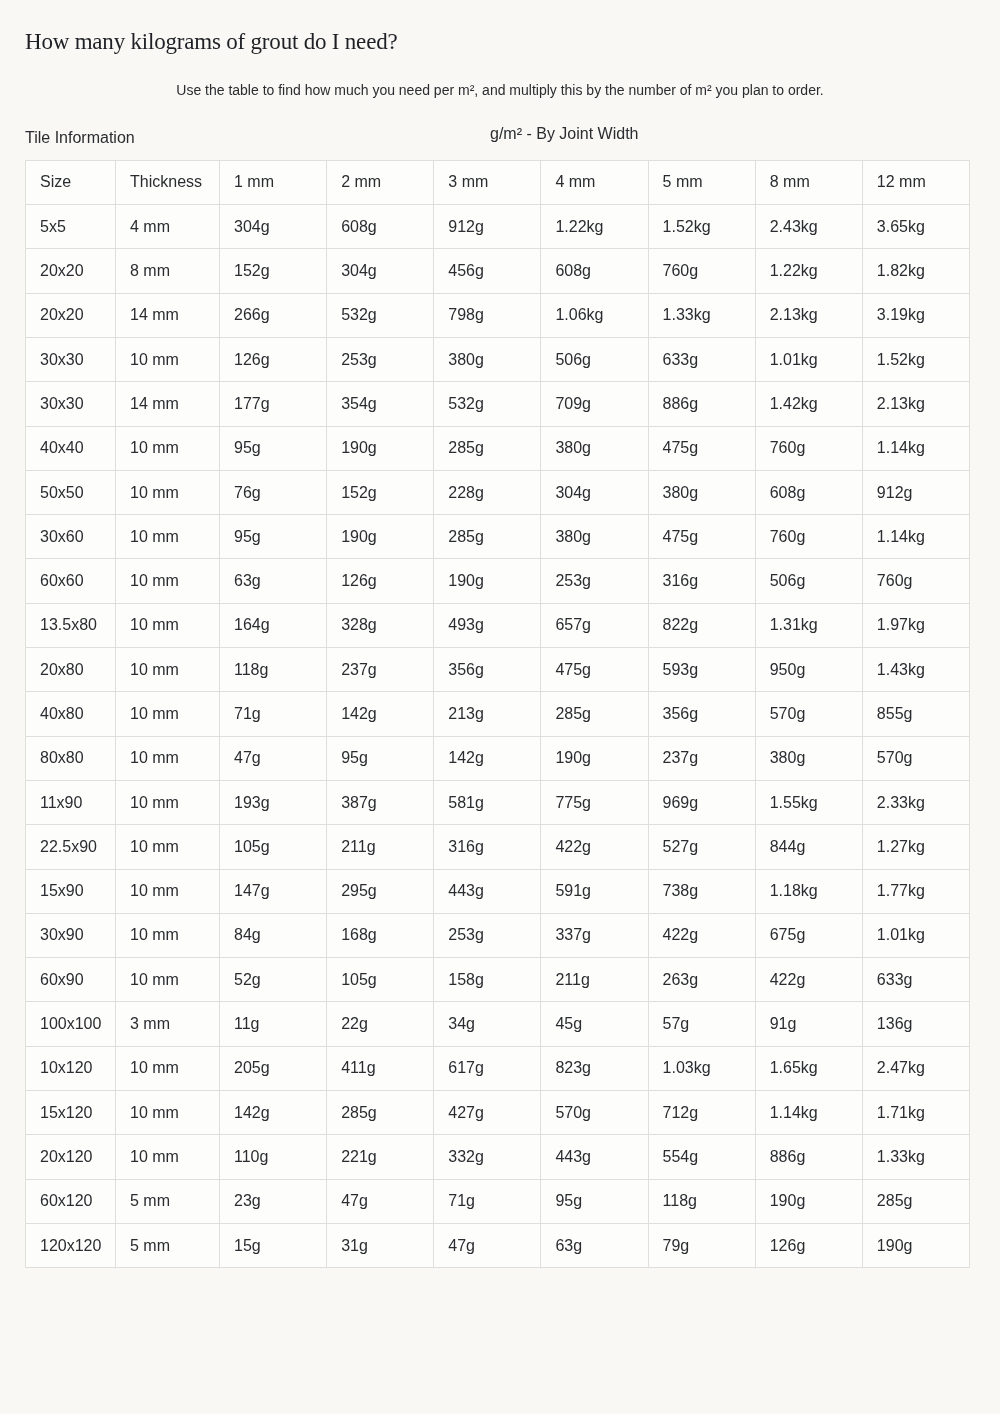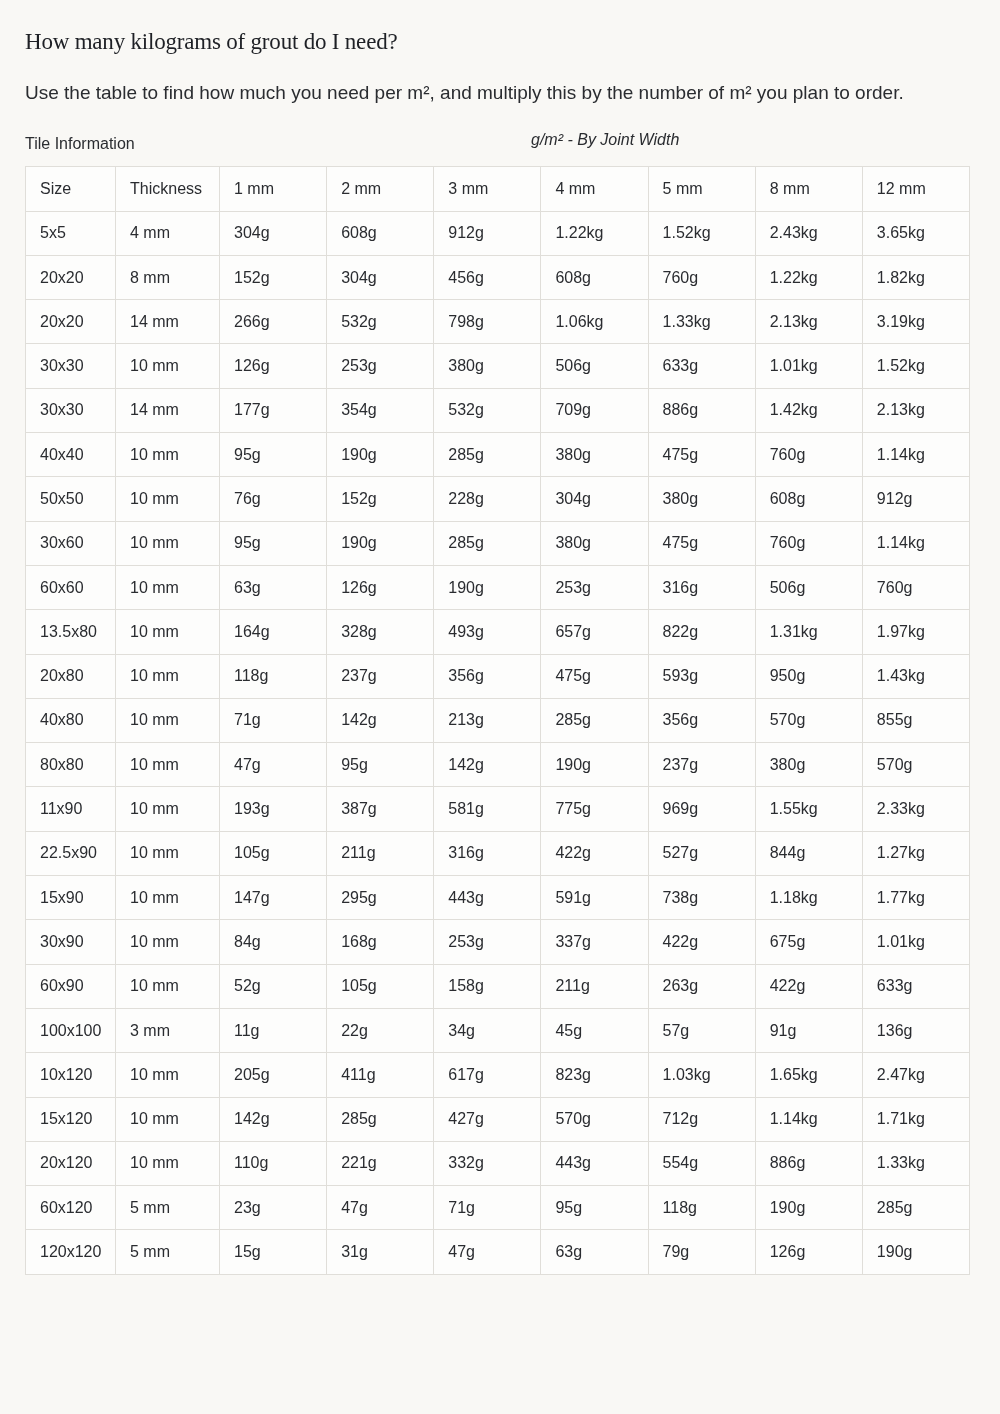--- a/index.html
+++ b/index.html
@@ -22,34 +22,35 @@
   .title{
     font-family:"Liberation Serif",serif;
     font-weight:500;
     font-size:23px;
     letter-spacing:-0.2px;
     color:var(--title);
     margin:4px 0 0 0;
     line-height:1.2;
   }
   .subtitle{
-    font-size:19px;
+    font-size:14px;
     margin:25px 0 0 0;
     line-height:1.3;
     color:var(--text);
+    text-align:center;
   }
   .labels-row{
     position:relative;
     width:945px;
     margin-top:26px;
     height:20px;
     font-size:16px;
   }
   .label-left{position:absolute;left:0;top:4px;}
-  .label-right{position:absolute;left:506px;top:0;font-style:italic;}
+  .label-right{position:absolute;left:465px;top:0;}
   table.grout{
     width:945px;
     margin-top:15px;
     border-collapse:collapse;
     background:var(--cell);
     table-layout:fixed;
   }
   table.grout th, table.grout td{
     border:1px solid var(--border);
     height:44.3px;

